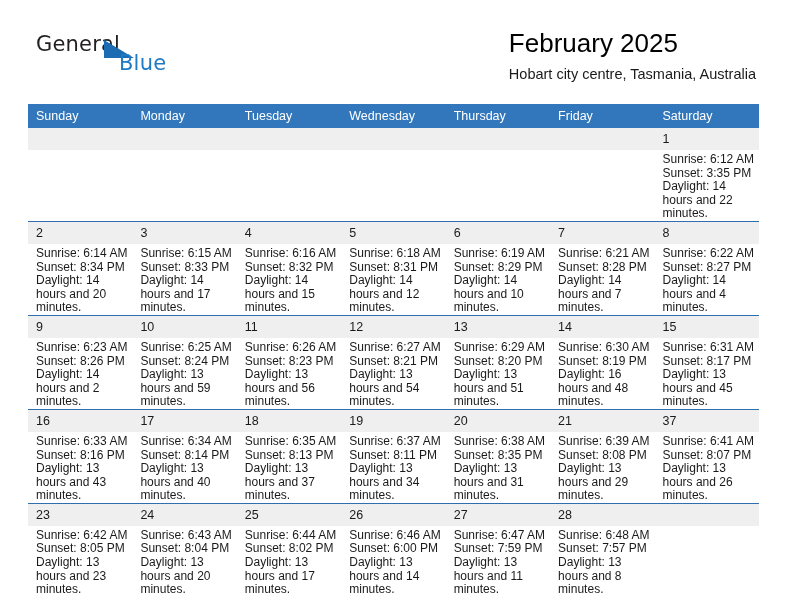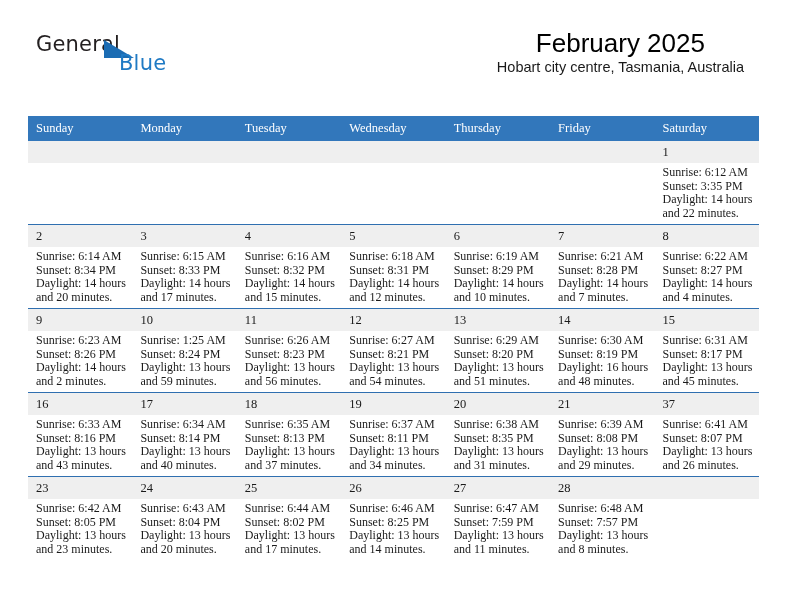--- a/index.html
+++ b/index.html
@@ -60,46 +60,46 @@
     left: 68px;
     top: 8px;
     width: 0;
     height: 0;
     border-left: 30px solid #1b6cb3;
     border-top: 18px solid transparent;
   }
 
   .titles {
     position: absolute;
-    right: 16px;
+    right: 4px;
     top: 0;
-    text-align: center;
+    text-align: left;
   }
   .cal-title {
     font-size: 26px;
     color: #000;
     line-height: 30px;
     white-space: nowrap;
   }
   .cal-sub {
+    margin-top: 7px;
     font-size: 14.5px;
     color: #1a1a1a;
     line-height: 18px;
     white-space: nowrap;
   }
 
   
   .cal {
     position: absolute;
     left: 28px;
-    top: 116px;
+    top: 104px;
     width: 731px;
     border-collapse: collapse;
     table-layout: fixed;
-    font-family: Liberation Serif, serif;
   }
   .cal th {
     background: #3277bb;
     color: #ffffff;
     font-size: 12.5px;
     font-weight: normal;
     text-align: left;
     padding: 5px 0 5px 8px;
     height: 12px;
     border: none;
@@ -262,21 +262,21 @@
             <span class="daynum">9</span>
             <div class="info">
               <div>Sunrise: 6:23 AM</div>
               <div>Sunset: 8:26 PM</div>
               <div class="wrap">Daylight: 14 hours and 2 minutes.</div>
             </div>
           </td>
           <td>
             <span class="daynum">10</span>
             <div class="info">
-              <div>Sunrise: 1:25 AM</div>
+              <div>Sunrise: 6:25 AM</div>
               <div>Sunset: 8:24 PM</div>
               <div class="wrap">Daylight: 13 hours and 59 minutes.</div>
             </div>
           </td>
           <td>
             <span class="daynum">11</span>
             <div class="info">
               <div>Sunrise: 6:26 AM</div>
               <div>Sunset: 8:23 PM</div>
               <div class="wrap">Daylight: 13 hours and 56 minutes.</div>
@@ -395,21 +395,21 @@
             <div class="info">
               <div>Sunrise: 6:44 AM</div>
               <div>Sunset: 8:02 PM</div>
               <div class="wrap">Daylight: 13 hours and 17 minutes.</div>
             </div>
           </td>
           <td>
             <span class="daynum">26</span>
             <div class="info">
               <div>Sunrise: 6:46 AM</div>
-              <div>Sunset: 8:25 PM</div>
+              <div>Sunset: 6:00 PM</div>
               <div class="wrap">Daylight: 13 hours and 14 minutes.</div>
             </div>
           </td>
           <td>
             <span class="daynum">27</span>
             <div class="info">
               <div>Sunrise: 6:47 AM</div>
               <div>Sunset: 7:59 PM</div>
               <div class="wrap">Daylight: 13 hours and 11 minutes.</div>
             </div>

